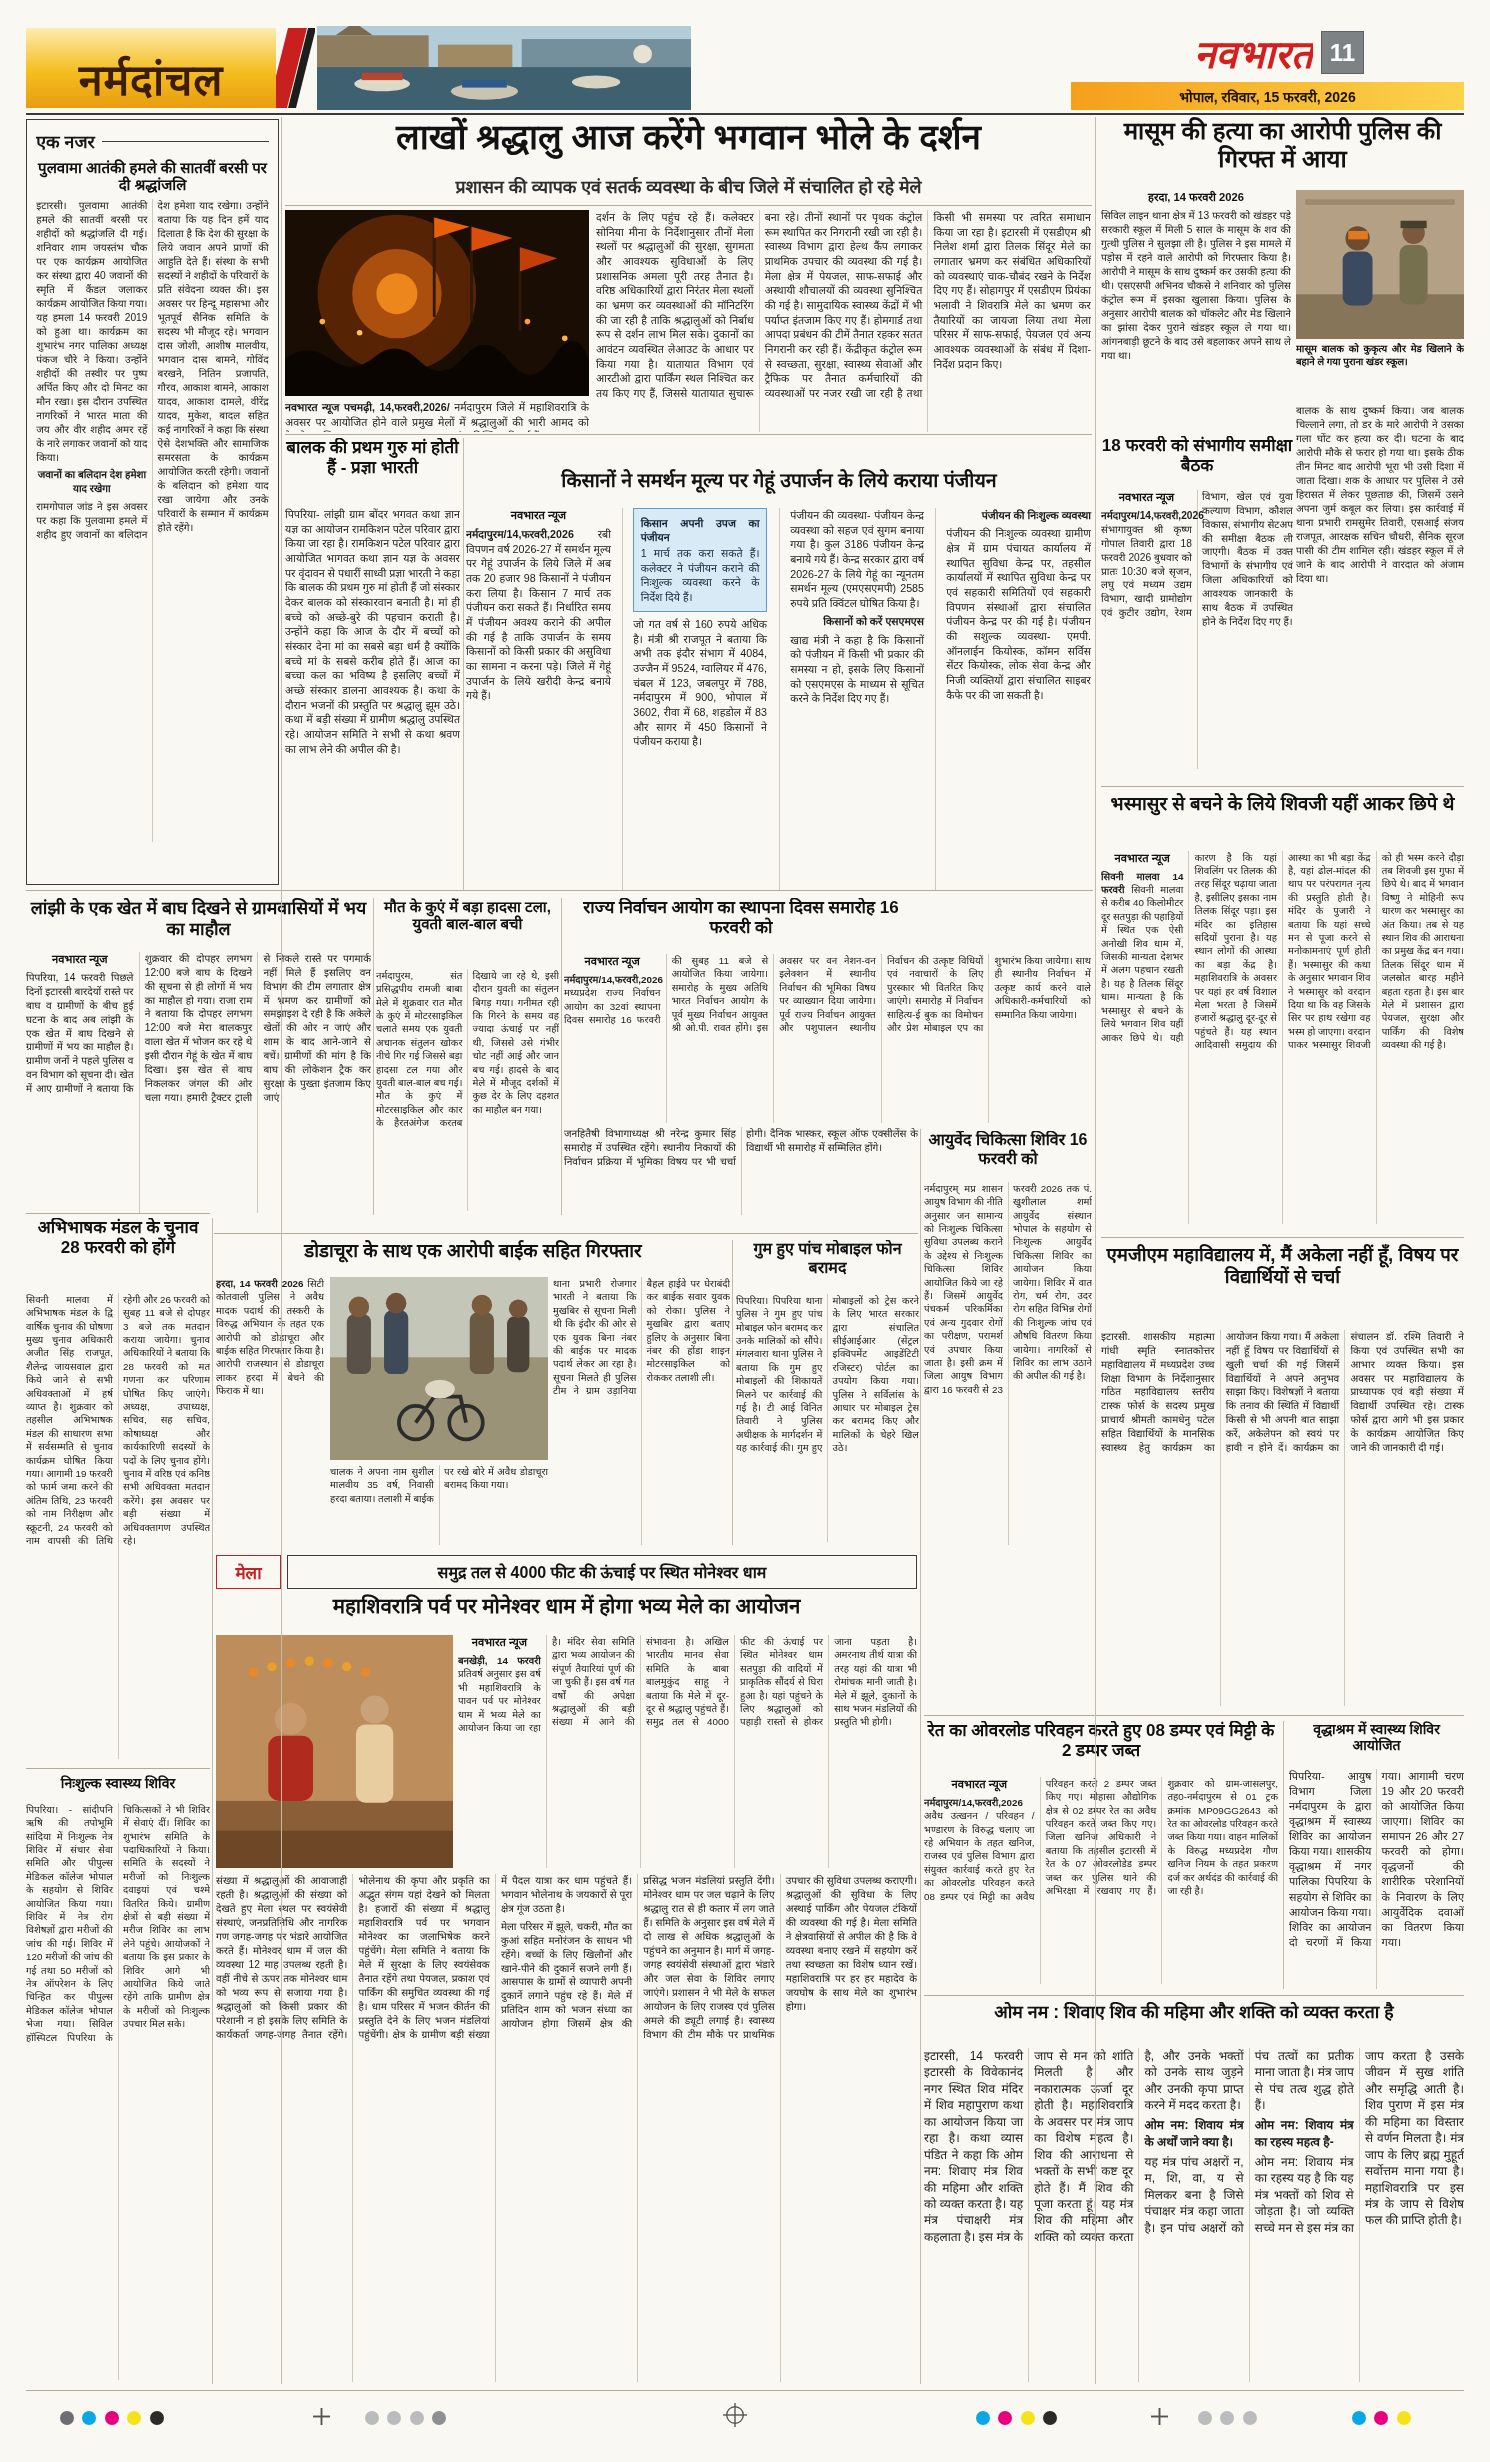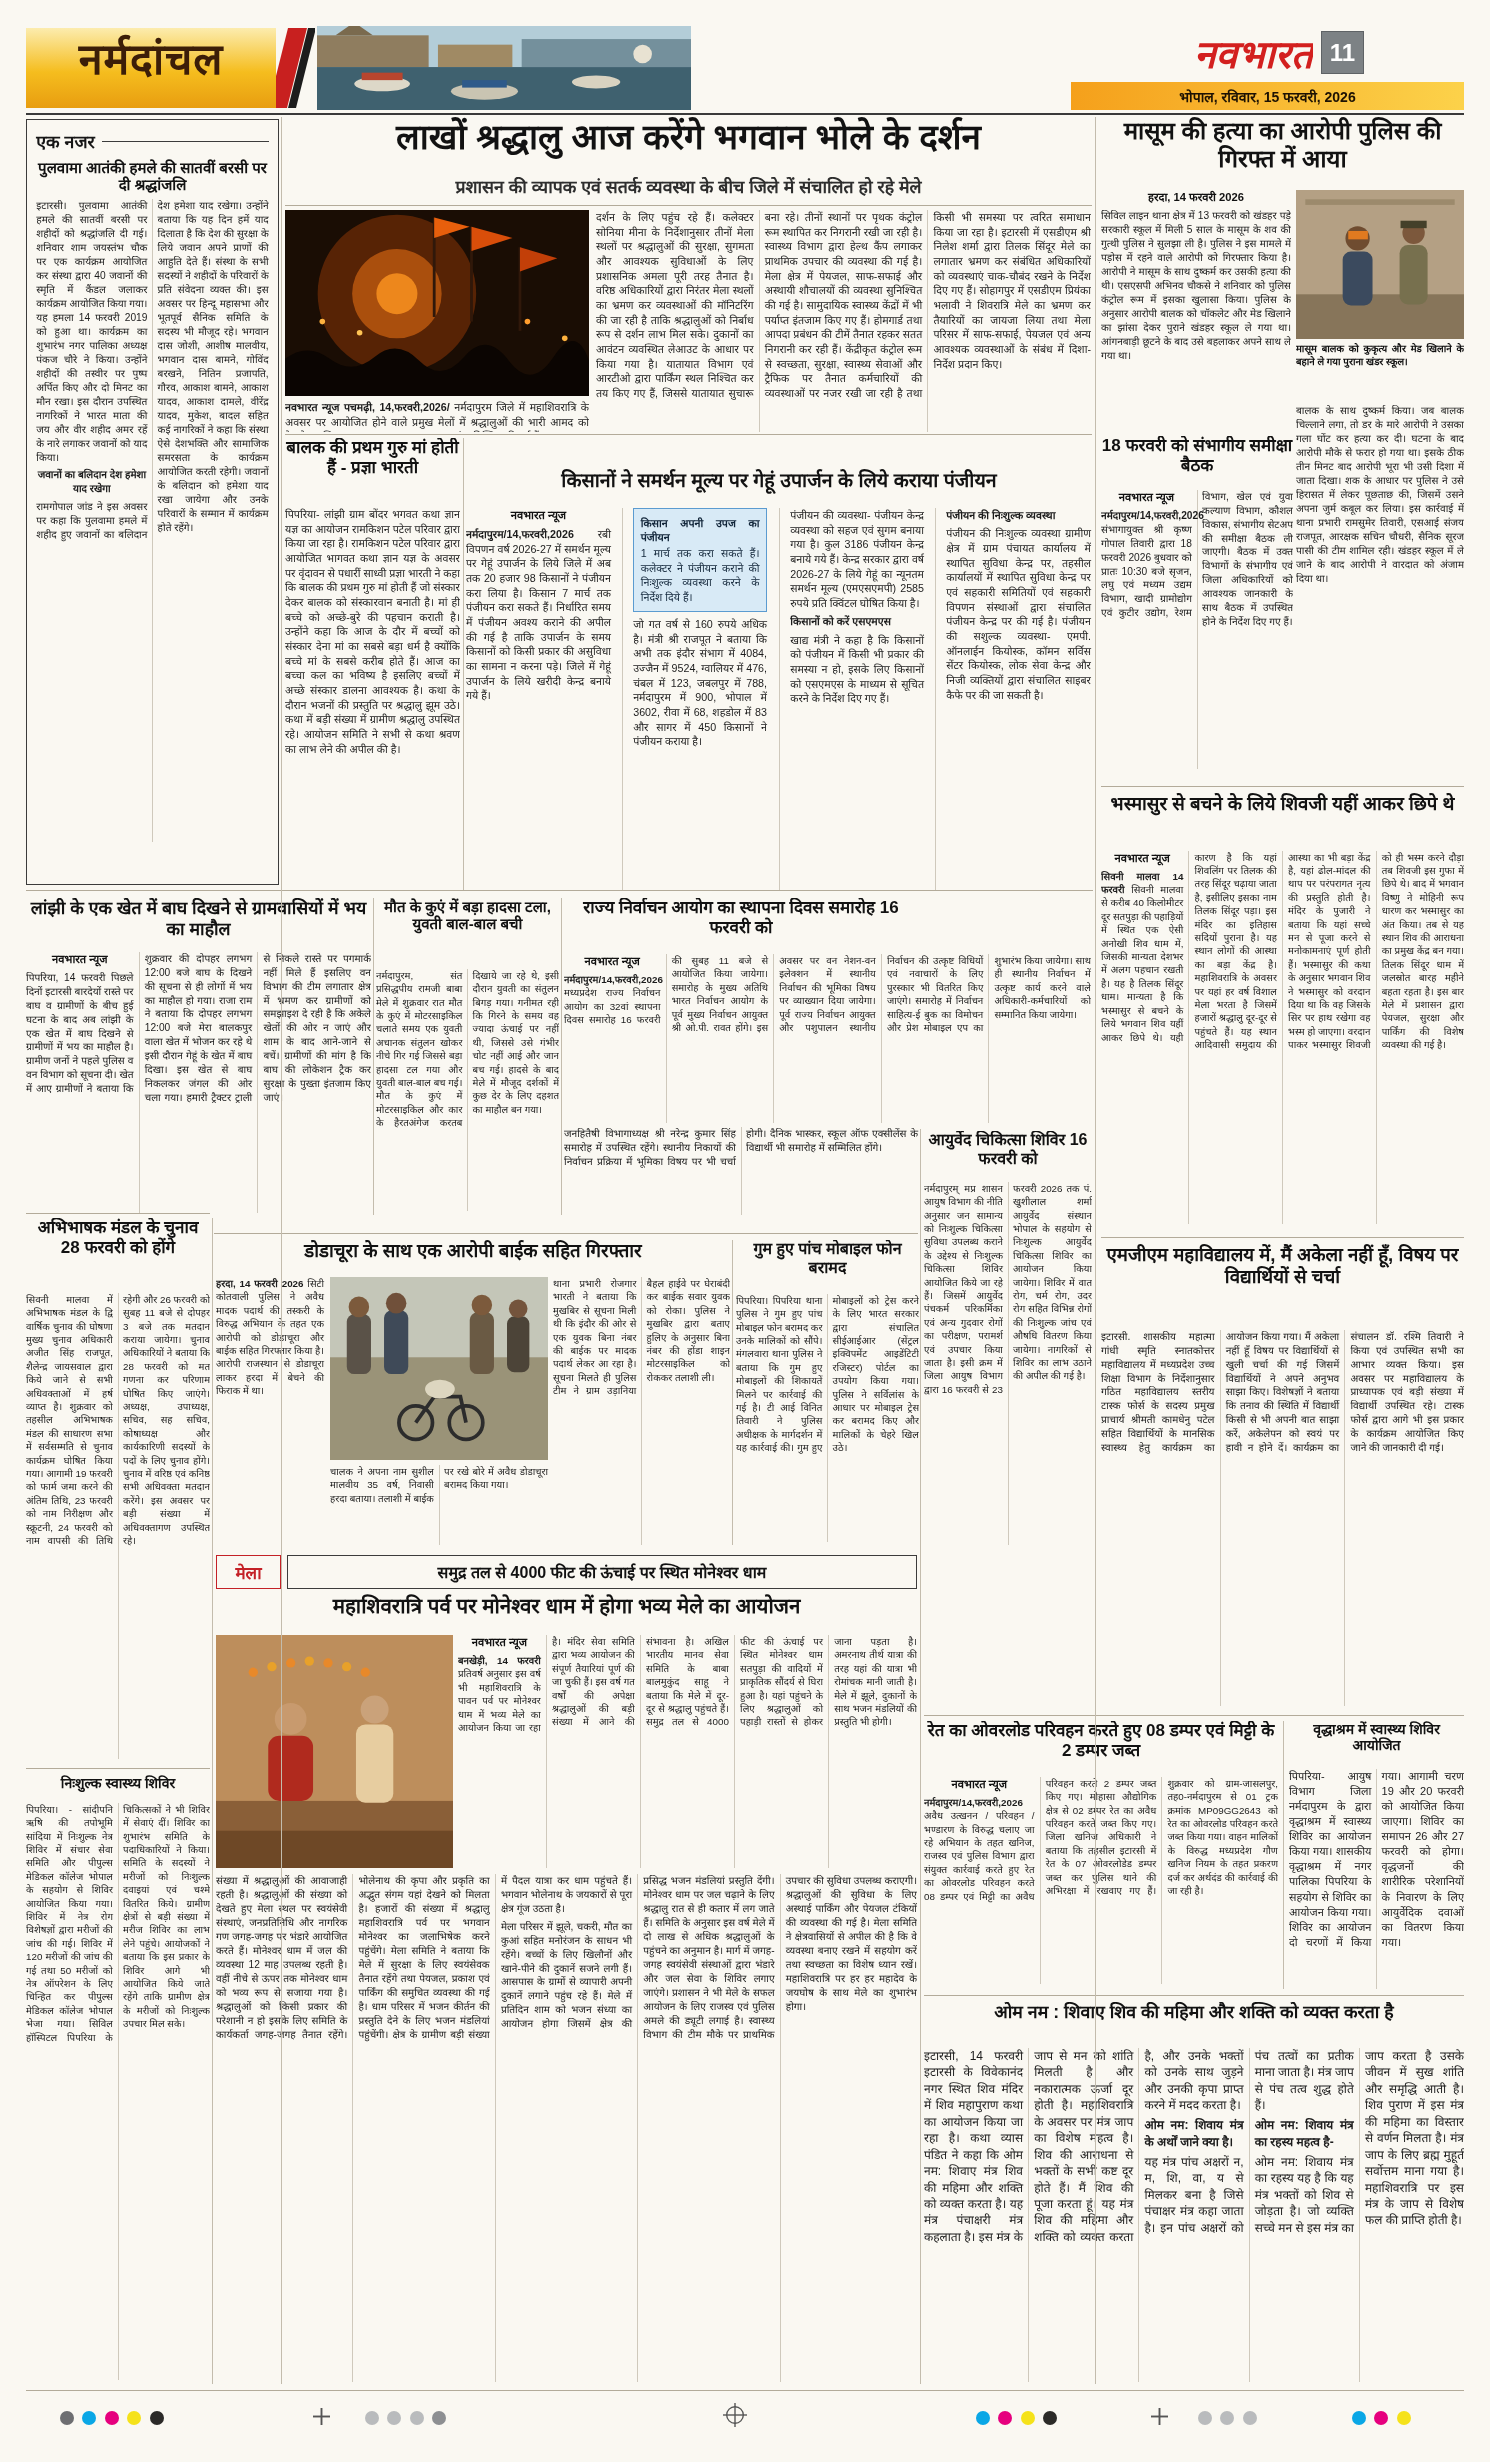--- a/index.html
+++ b/index.html
@@ -5,30 +5,30 @@
   *{margin:0;padding:0;box-sizing:border-box}
   html,body{background:#c9c7c0}
   .page{position:relative;width:1490px;height:2462px;background:#faf8f2;
         font-family:"Liberation Sans","DejaVu Sans",sans-serif;overflow:hidden;margin:0 auto}
   .abs{position:absolute;overflow:hidden}
   .hl{font-weight:700;color:#121212;text-align:center;line-height:1.16}
   .bt{font-size:10.7px;line-height:1.37;text-align:justify;color:#1c1c1c}
   .bt p{margin:0 0 3.7px 0}
   .byline{font-weight:700;text-align:center;font-size:11.2px;color:#111;margin:0 0 2.8px 0}
   .dl{font-weight:700}
-  .subh{font-weight:700;text-align:left;margin:3.7px 0}
+  .subh{font-weight:700;text-align:right;margin:3.7px 0}
   .c2{column-count:2;column-gap:10.2px;column-rule:0.9px solid #cfc9bc}
   .c3{column-count:3;column-gap:11.2px;column-rule:0.9px solid #cfc9bc}
   .c4{column-count:4;column-gap:11.2px;column-rule:0.9px solid #cfc9bc}
   .c5{column-count:5;column-gap:11.2px;column-rule:0.9px solid #cfc9bc}
   .vr{position:absolute;width:0.9px;background:#c3bcad}
   .hr{position:absolute;height:0.9px;background:#b3ab9a}
   .hr.dark{height:1.9px;background:#3a3a3a}
   .masthead{background:linear-gradient(180deg,#fcecae 0%,#f5bd1e 55%,#e89d10 100%);
-            display:flex;align-items:flex-start;justify-content:center}
+            display:flex;align-items:flex-end;justify-content:center}
   .masthead-txt{font-size:43px;font-weight:800;color:#3c1e08;letter-spacing:0.9px}
   .paper-name{display:flex;align-items:center;justify-content:flex-end;
               font-size:39px;font-weight:800;font-style:italic;color:#d3201f}
   .pageno{background:#7d8285;color:#fff;font-weight:800;font-size:24px;
           display:flex;align-items:center;justify-content:center;border:0.9px solid #5f6366}
   .datestrip{background:linear-gradient(90deg,#f5a01b,#fcd24a);color:#1d1203;font-weight:700;
              font-size:14px;display:flex;align-items:center;justify-content:center}
   .boxed{border:1.9px solid #3c3c3c;padding:9.3px;background:#faf8f2}
   .eknazar-label-row{display:flex;align-items:center;gap:7.5px;margin-bottom:5.6px}
   .eknazar-label{font-size:17.7px;font-weight:800;color:#161616;white-space:nowrap}

